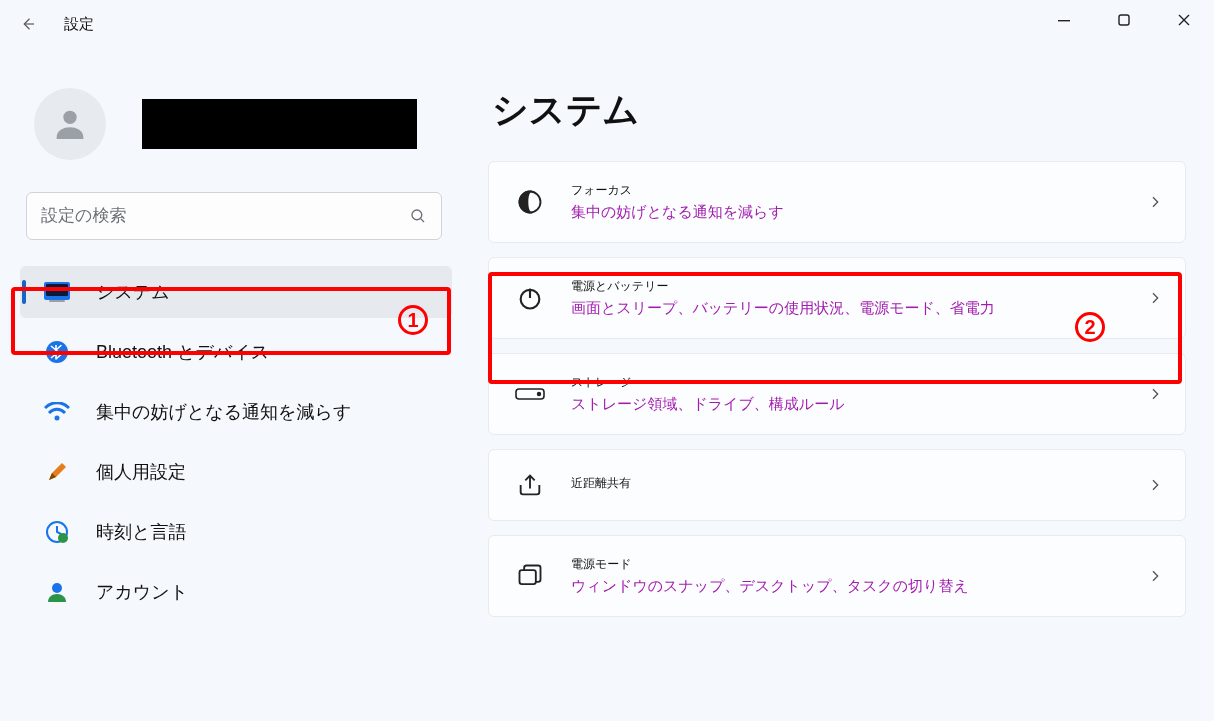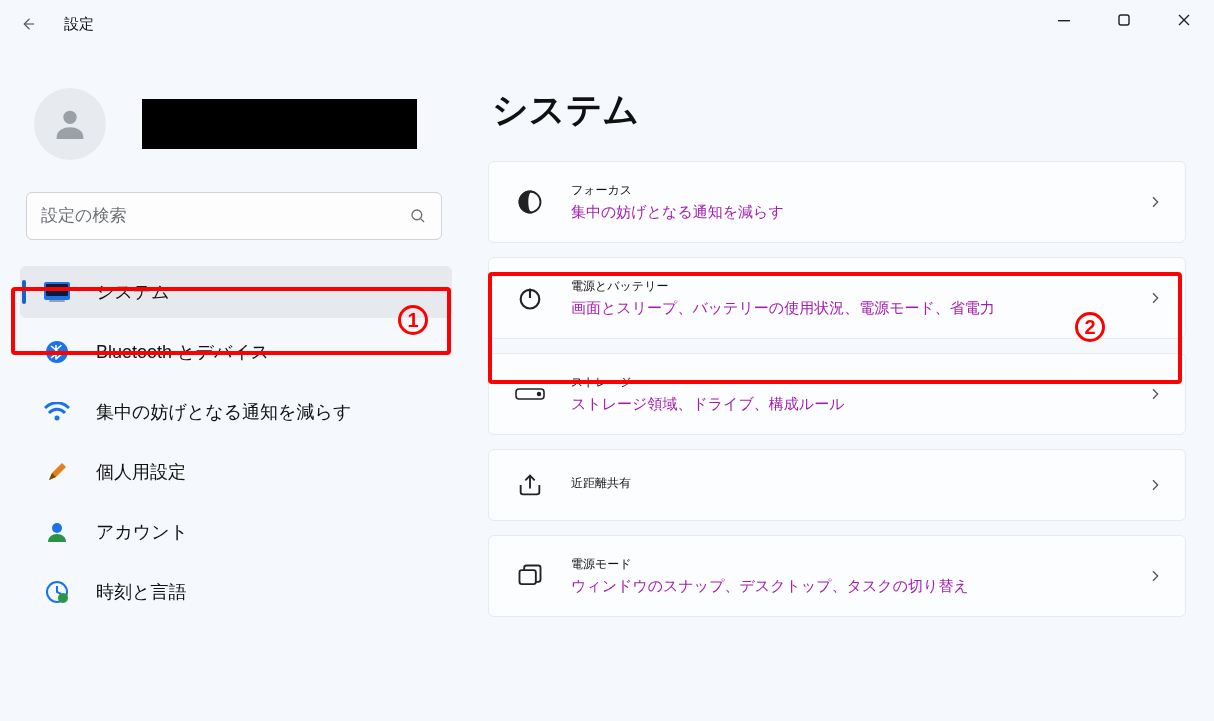--- a/index.html
+++ b/index.html
@@ -178,35 +178,35 @@
           <svg width="24" height="24" viewBox="0 0 24 24">
               <path d="M4 20l3-7 10-10 4 4-10 10-7 3z" fill="#e67c1a"></path>
               <path d="M4 20l3-7 4 4-7 3z" fill="#7c4a03"></path>
             </svg>
         </span>
         <span>個人用設定</span>
       </div>
       <div class="nav-item">
         <span class="nicon">
           <svg width="24" height="24" viewBox="0 0 24 24">
-              <circle cx="12" cy="8" r="5" fill="#1a73e8"></circle>
-              <path d="M3 22c0-5 4-8 9-8s9 3 9 8" fill="#2b9448"></path>
-            </svg>
-        </span>
-        <span>アカウント</span>
-      </div>
-      <div class="nav-item">
-        <span class="nicon">
-          <svg width="24" height="24" viewBox="0 0 24 24">
               <circle cx="12" cy="12" r="10" fill="none" stroke="#1a73e8" stroke-width="2"></circle>
               <path d="M12 6v6l4 2" stroke="#1a73e8" stroke-width="2" fill="none"></path>
               <circle cx="18" cy="18" r="5" fill="#2b9448"></circle>
             </svg>
         </span>
         <span>時刻と言語</span>
+      </div>
+      <div class="nav-item">
+        <span class="nicon">
+          <svg width="24" height="24" viewBox="0 0 24 24">
+              <circle cx="12" cy="8" r="5" fill="#1a73e8"></circle>
+              <path d="M3 22c0-5 4-8 9-8s9 3 9 8" fill="#2b9448"></path>
+            </svg>
+        </span>
+        <span>アカウント</span>
       </div>
     </div>
   </div>
 
   <div class="main">
     <h1>システム</h1>
 
     <div class="card">
       <span class="cicon">
         <svg width="28" height="28" viewBox="0 0 24 24" fill="none" stroke="currentColor" stroke-width="1.6">

